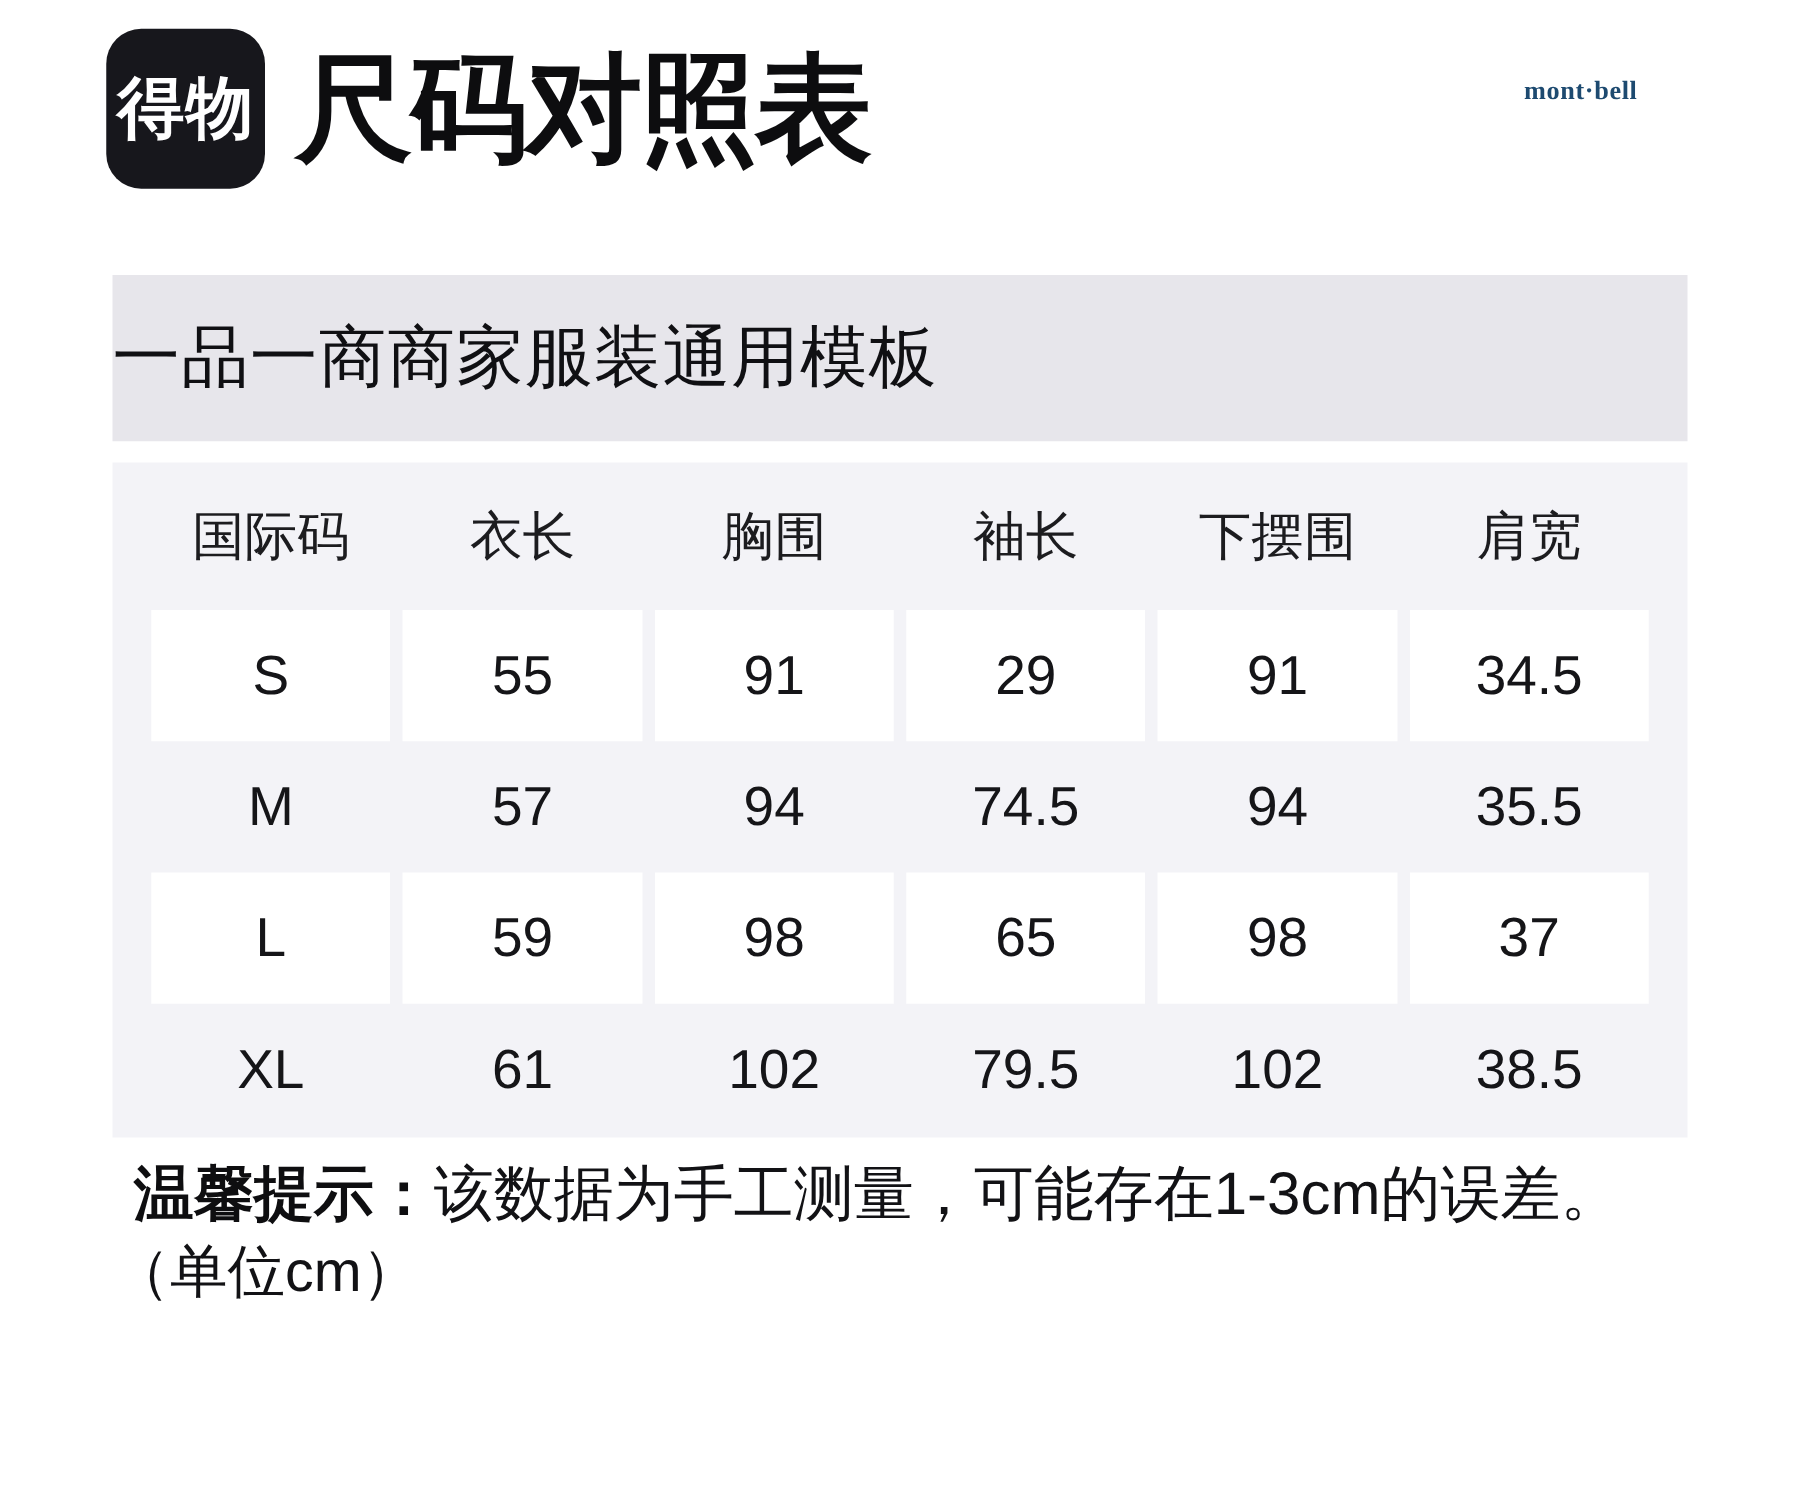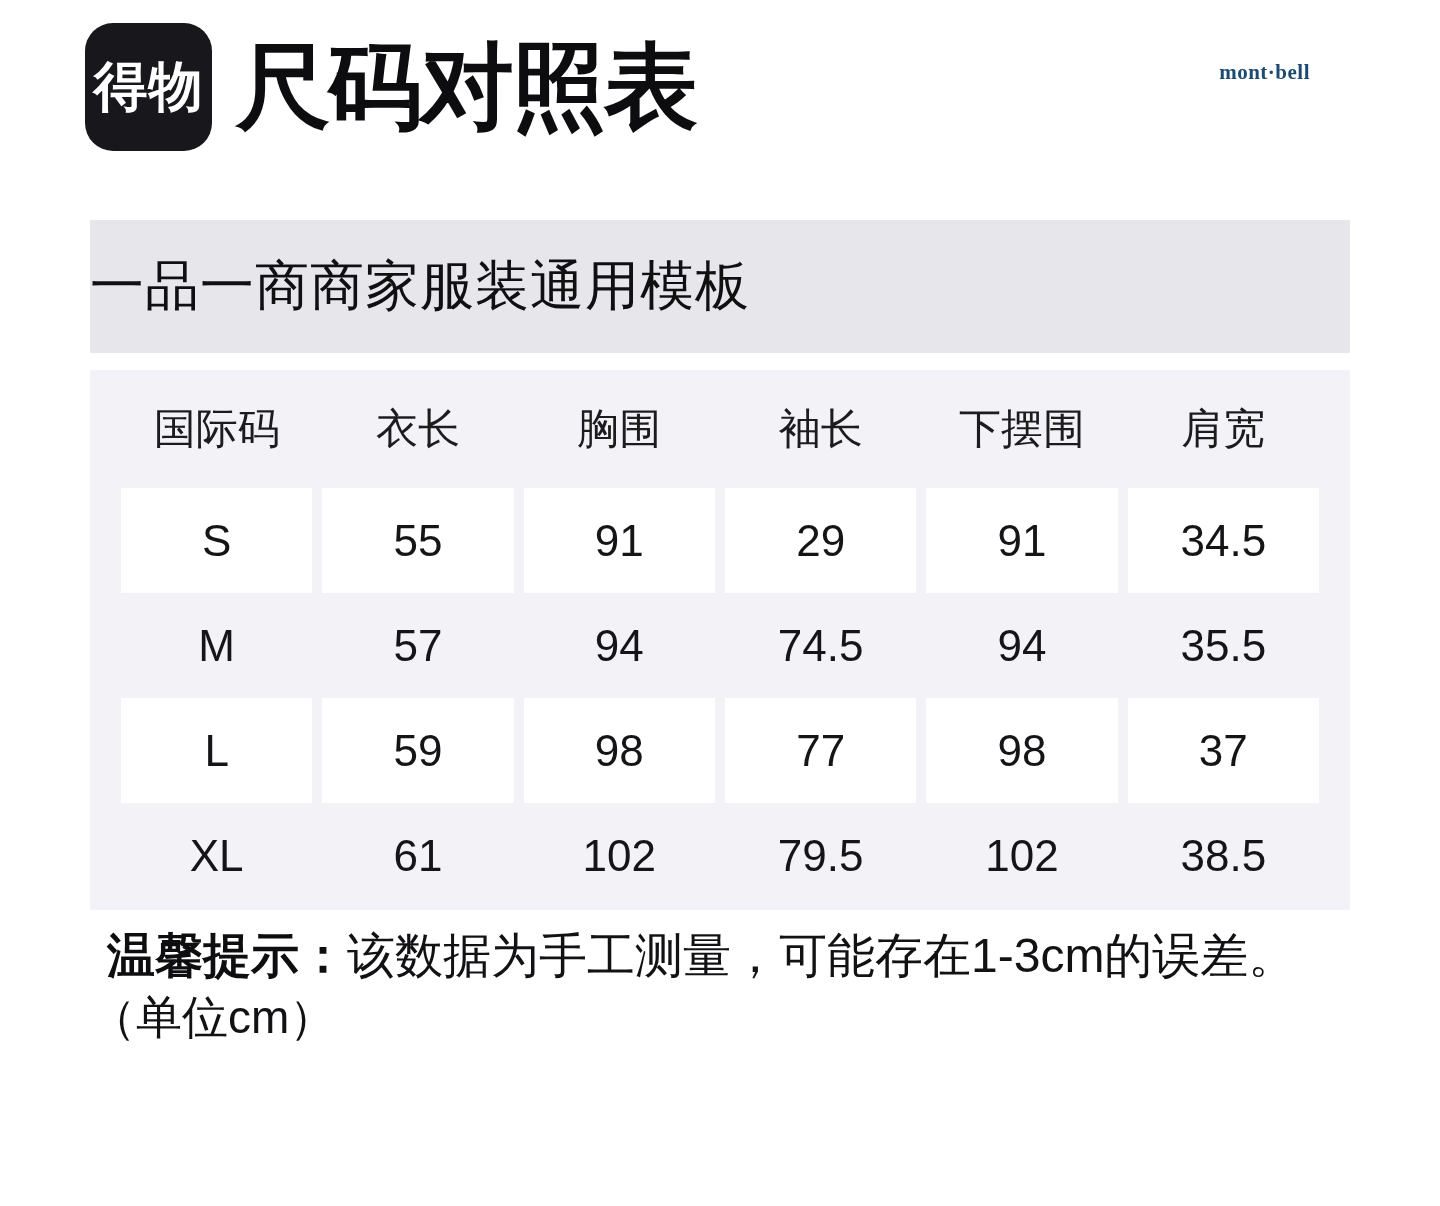--- a/index.html
+++ b/index.html
@@ -104,21 +104,21 @@
       <div class="cell">94</div>
       <div class="cell">74.5</div>
       <div class="cell">94</div>
       <div class="cell">35.5</div>
     </div>
 
     <div class="t-grid t-row cells-white">
       <div class="cell">L</div>
       <div class="cell">59</div>
       <div class="cell">98</div>
-      <div class="cell">77</div>
+      <div class="cell">65</div>
       <div class="cell">98</div>
       <div class="cell">37</div>
     </div>
 
     <div class="t-grid t-row">
       <div class="cell">XL</div>
       <div class="cell">61</div>
       <div class="cell">102</div>
       <div class="cell">79.5</div>
       <div class="cell">102</div>

